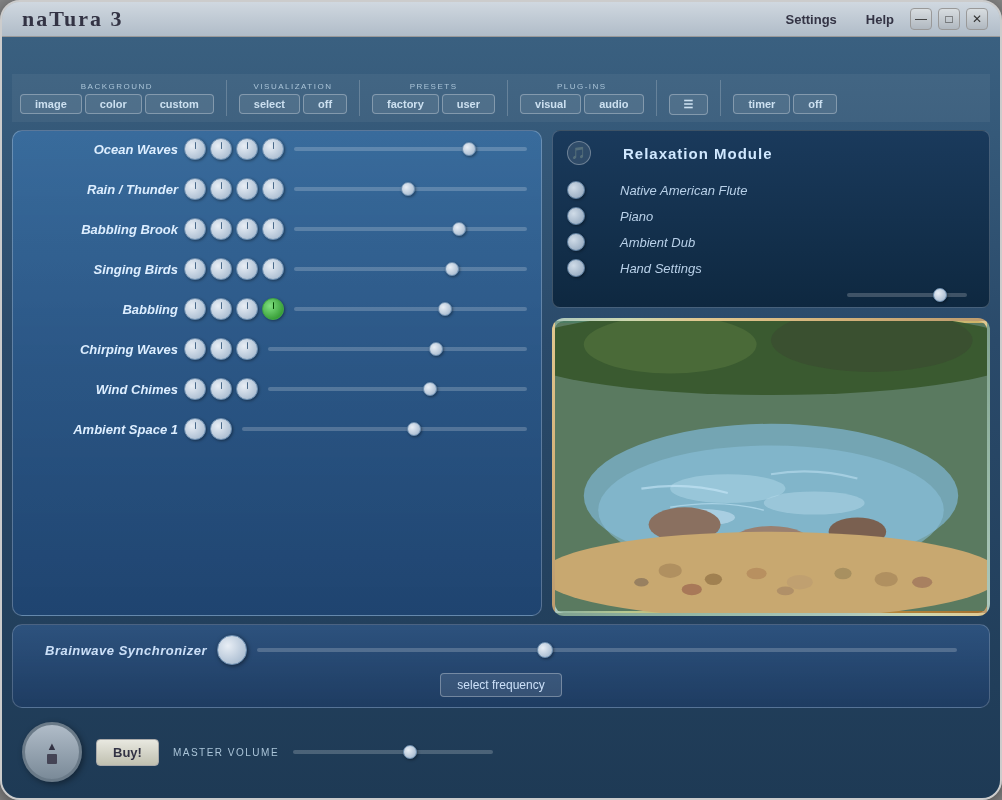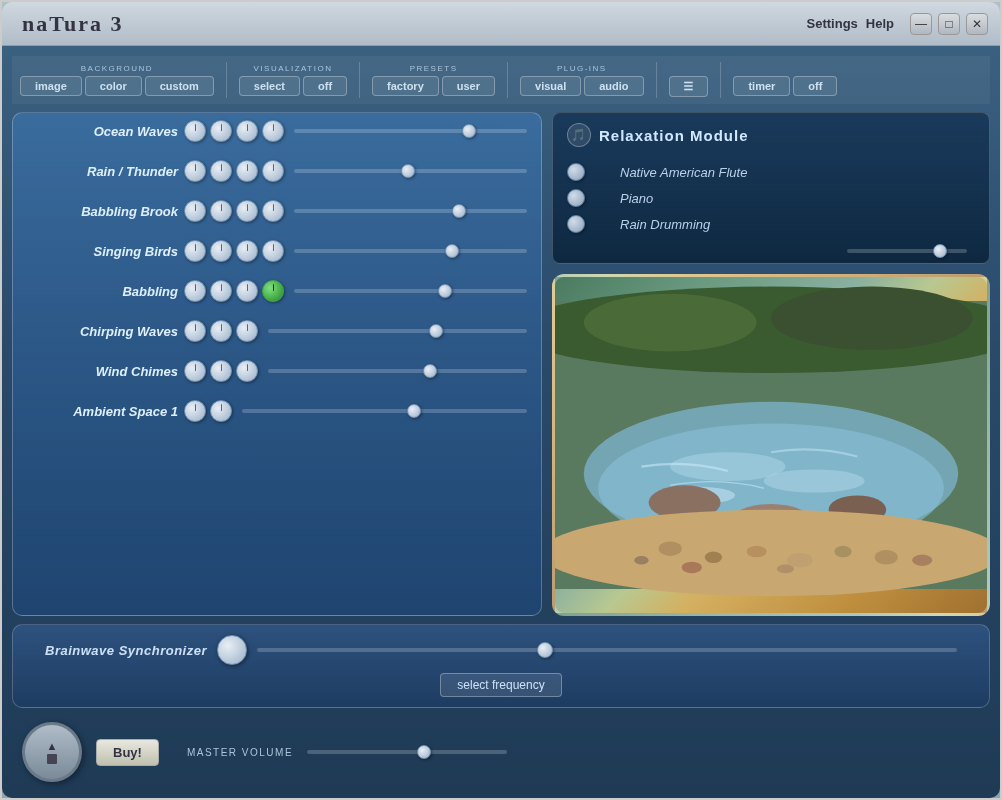--- a/index.html
+++ b/index.html
@@ -10,21 +10,21 @@
       justify-content: center;
       align-items: center;
       min-height: 100vh;
       font-family: Arial, sans-serif;
     }
 
     .window {
       width: 1002px;
       height: 800px;
       background: linear-gradient(180deg, #b0bec5 0%, #90a4ae 100%);
-      border-radius: 0;
+      border-radius: 20px;
       border: 2px solid #ccc;
       box-shadow: 0 4px 20px rgba(0,0,0,0.5);
       display: flex;
       flex-direction: column;
       overflow: hidden;
     }
 
     
     .title-bar {
       background: linear-gradient(180deg, #d0d8e0 0%, #b0bcc8 100%);
@@ -42,21 +42,21 @@
       color: #334;
       font-family: 'Georgia', serif;
       letter-spacing: 2px;
       flex: 1;
       padding-left: 8px;
     }
 
     .title-nav {
       display: flex;
       align-items: center;
-      gap: 8px;
+      gap: 29px;
       margin-right: 16px;
     }
 
     .title-nav span {
       font-size: 13px;
       color: #334;
       cursor: pointer;
       font-weight: bold;
     }
 
@@ -91,20 +91,21 @@
       position: relative;
     }
 
     
     .toolbar {
       display: flex;
       align-items: center;
       gap: 8px;
       padding: 6px 8px;
       background: rgba(255,255,255,0.05);
+      margin-top: 27px;
     }
 
     .toolbar-group {
       display: flex;
       flex-direction: column;
       align-items: center;
       gap: 3px;
     }
 
     .toolbar-label {
@@ -266,20 +267,21 @@
       justify-content: center;
       font-size: 12px;
       color: #aac;
     }
 
     .rm-title {
       font-size: 15px;
       font-weight: bold;
       color: #d0e8ff;
       letter-spacing: 1px;
+      margin-left: 24px;
     }
 
     .rm-item {
       display: flex;
       align-items: center;
       gap: 10px;
       padding: 4px 0;
     }
 
     .rm-knob {
@@ -457,21 +459,20 @@
       font-weight: bold;
       color: #334;
       cursor: pointer;
     }
 
     .mv-label {
       font-size: 10px;
       color: #aac4d8;
       letter-spacing: 1.5px;
       text-transform: uppercase;
-      margin-left: 14px;
     }
 
     .mv-slider-track {
       flex: 1;
       height: 4px;
       background: rgba(255,255,255,0.2);
       border-radius: 2px;
       position: relative;
       max-width: 200px;
     }
@@ -675,21 +676,25 @@
           <div class="rm-item">
             <div class="rm-knob"></div>
             <span class="rm-label">Native American Flute</span>
           </div>
           <div class="rm-item">
             <div class="rm-knob"></div>
             <span class="rm-label">Piano</span>
           </div>
           <div class="rm-item">
             <div class="rm-knob"></div>
-            <span class="rm-label">Rain Drumming</span>
+            <span class="rm-label">Ambient Dub</span>
+          </div>
+          <div class="rm-item">
+            <div class="rm-knob"></div>
+            <span class="rm-label">Hand Settings</span>
           </div>
           <div class="rm-slider">
             <div class="rm-slider-track">
               <div class="rm-slider-handle"></div>
             </div>
           </div>
         </div>
 
         <div class="stream-image">
           <svg class="stream-svg" viewBox="0 0 300 200" xmlns="http://www.w3.org/2000/svg">

